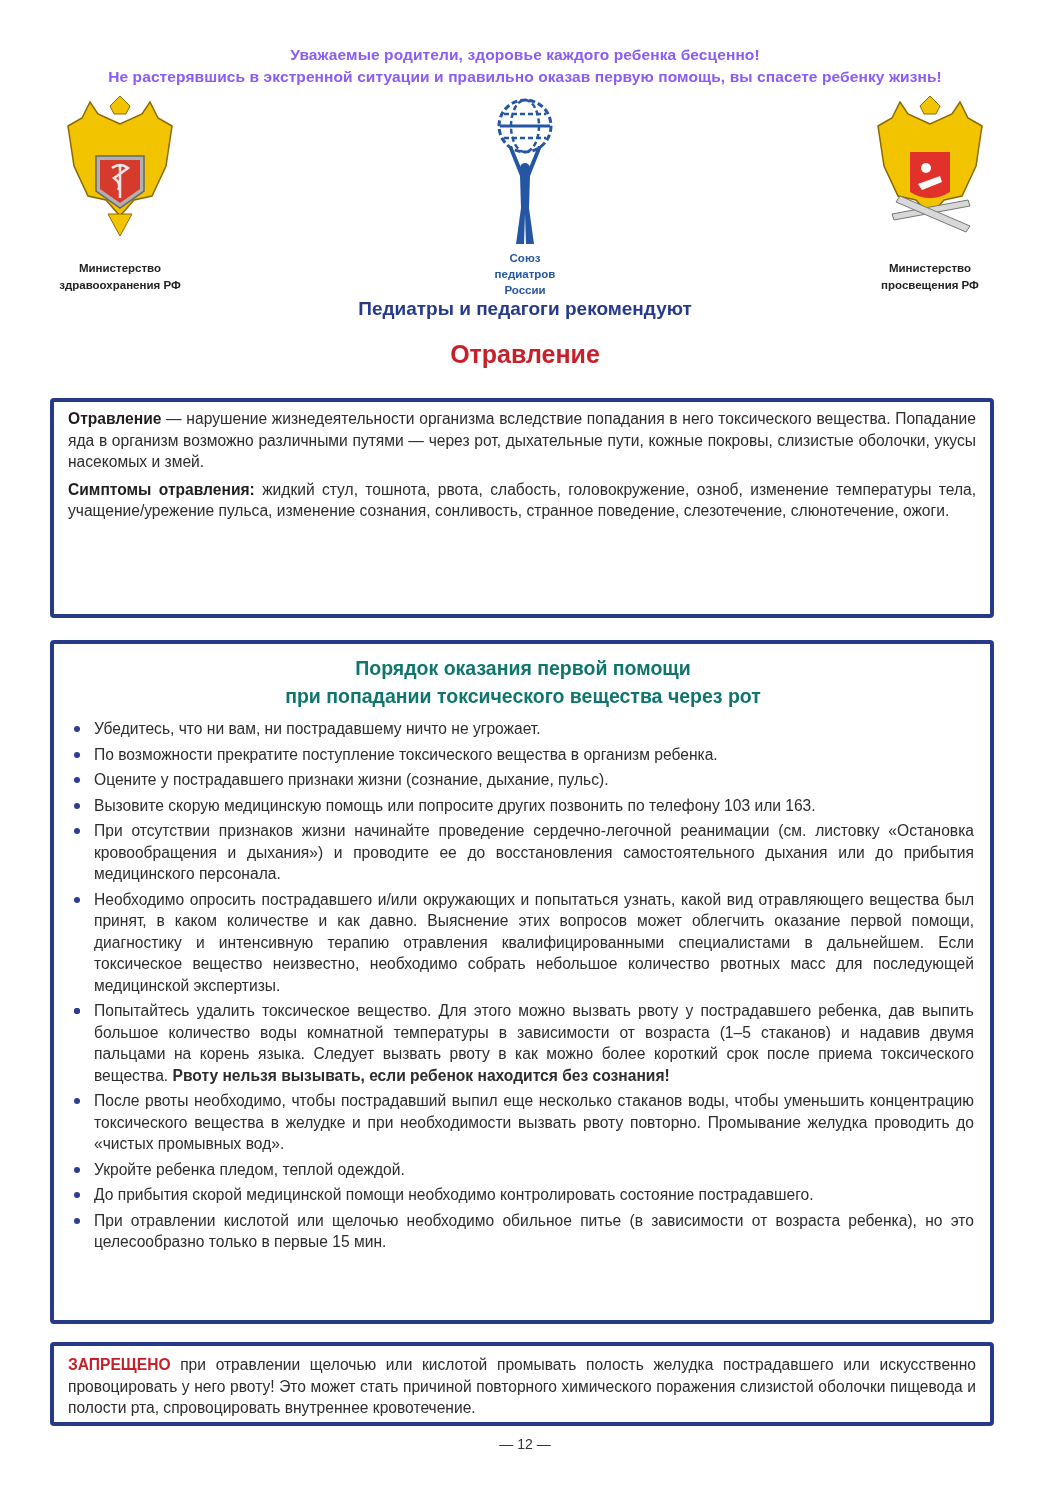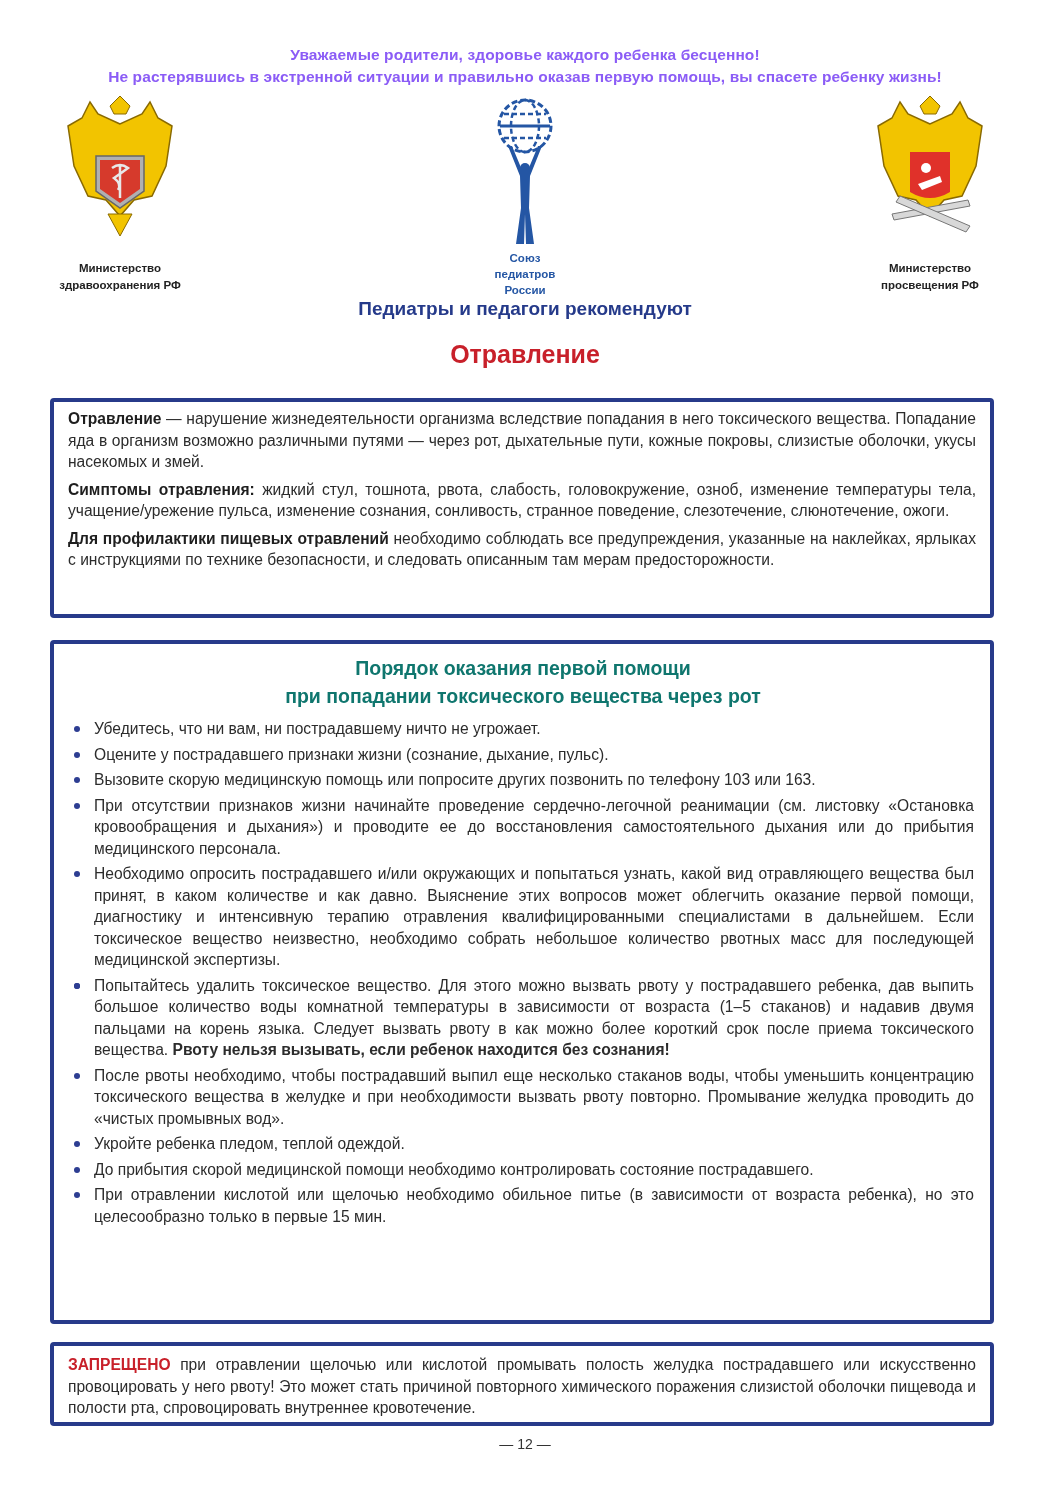--- a/index.html
+++ b/index.html
@@ -127,32 +127,30 @@
 <div class="subtitle">Педиатры и педагоги рекомендуют</div>
 <div class="main-title">Отравление</div>
 
 <div class="box box1">
   <p class="para">
     <b>Отравление</b><span> — нарушение жизнедеятельности организма вследствие попадания в него токсического вещества. Попадание яда в организм возможно различными путями — через рот, дыхательные пути, кожные покровы, слизистые оболочки, укусы насекомых и змей.</span>
   </p>
   <p class="para">
     <b>Симптомы отравления:</b><span> жидкий стул, тошнота, рвота, слабость, головокружение, озноб, изменение температуры тела, учащение/урежение пульса, изменение сознания, сонливость, странное поведение, слезотечение, слюнотечение, ожоги.</span>
   </p>
-  <p class="para">
-    <b>Для профилактики пищевых отравлений</b><span> необходимо соблюдать все предупреждения, указанные на наклейках, ярлыках с инструкциями по технике безопасности, и следовать описанным там мерам предосторожности.</span>
-  </p>
 </div>
 
 <div class="box box2">
   <div class="box2-title">
     <div>Порядок оказания первой помощи</div>
     <div>при попадании токсического вещества через рот</div>
   </div>
   <ul class="steps">
     <li class="step"><span class="bullet"></span><span>Убедитесь, что ни вам, ни пострадавшему ничто не угрожает.</span></li>
+    <li class="step"><span class="bullet"></span><span>По возможности прекратите поступление токсического вещества в организм ребенка.</span></li>
     <li class="step"><span class="bullet"></span><span>Оцените у пострадавшего признаки жизни (сознание, дыхание, пульс).</span></li>
     <li class="step"><span class="bullet"></span><span>Вызовите скорую медицинскую помощь или попросите других позвонить по телефону 103 или 163.</span></li>
     <li class="step"><span class="bullet"></span><span>При отсутствии признаков жизни начинайте проведение сердечно-легочной реанимации (см. листовку «Остановка кровообращения и дыхания») и проводите ее до восстановления самостоятельного дыхания или до прибытия медицинского персонала.</span></li>
     <li class="step"><span class="bullet"></span><span>Необходимо опросить пострадавшего и/или окружающих и попытаться узнать, какой вид отравляющего вещества был принят, в каком количестве и как давно. Выяснение этих вопросов может облегчить оказание первой помощи, диагностику и интенсивную терапию отравления квалифицированными специалистами в дальнейшем. Если токсическое вещество неизвестно, необходимо собрать небольшое количество рвотных масс для последующей медицинской экспертизы.</span></li>
     <li class="step"><span class="bullet"></span></li>
     <li class="step"><span class="bullet"></span><span>Попытайтесь удалить токсическое вещество. Для этого можно вызвать рвоту у пострадавшего ребенка, дав выпить большое количество воды комнатной температуры в зависимости от возраста (1–5 стаканов) и надавив двумя пальцами на корень языка. Следует вызвать рвоту в как можно более короткий срок после приема токсического вещества. </span><b>Рвоту нельзя вызывать, если ребенок находится без сознания!</b></li>
     <li class="step"><span class="bullet"></span><span>После рвоты необходимо, чтобы пострадавший выпил еще несколько стаканов воды, чтобы уменьшить концентрацию токсического вещества в желудке и при необходимости вызвать рвоту повторно. Промывание желудка проводить до «чистых промывных вод».</span></li>
     <li class="step"><span class="bullet"></span><span>Укройте ребенка пледом, теплой одеждой.</span></li>
     <li class="step"><span class="bullet"></span><span>До прибытия скорой медицинской помощи необходимо контролировать состояние пострадавшего.</span></li>
     <li class="step"><span class="bullet"></span><span>При отравлении кислотой или щелочью необходимо обильное питье (в зависимости от возраста ребенка), но это целесообразно только в первые 15 мин.</span></li>

